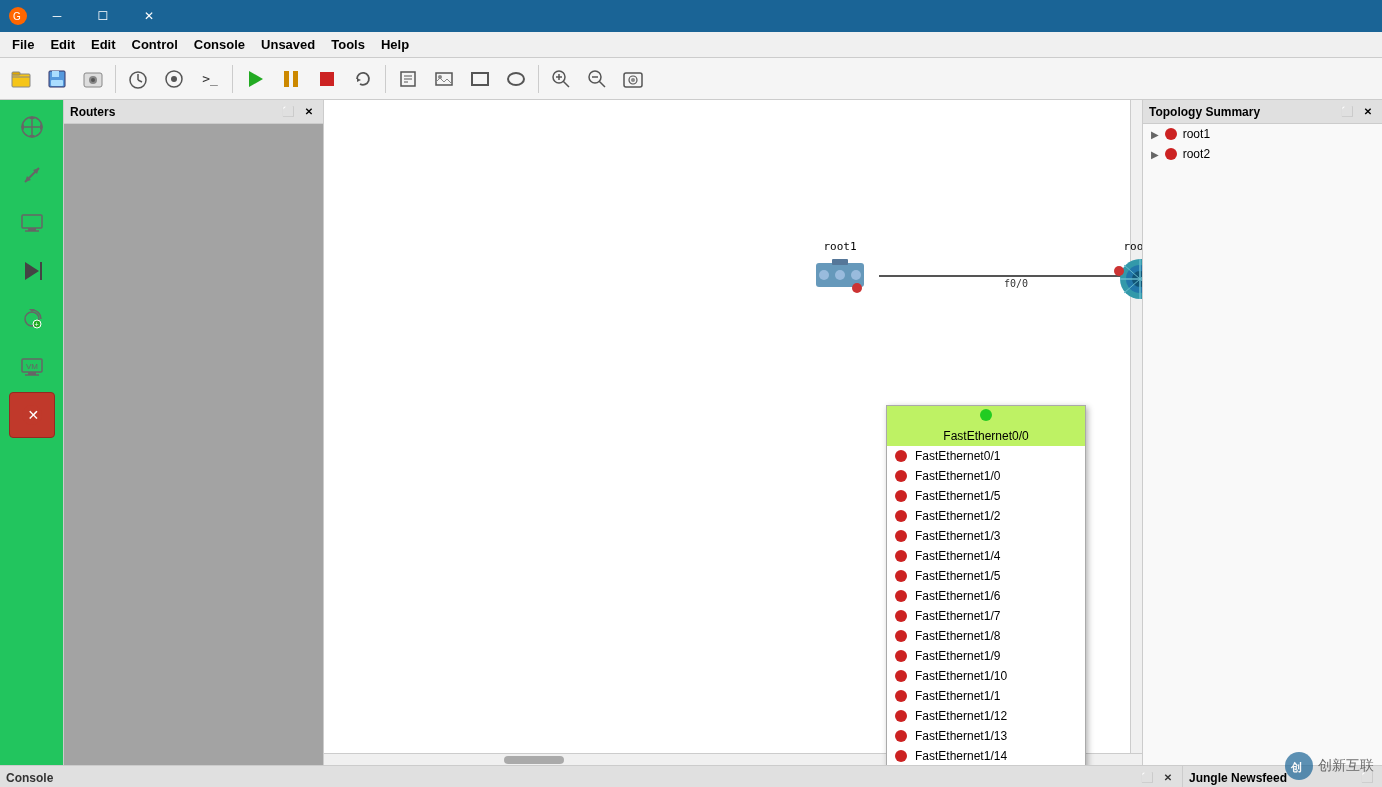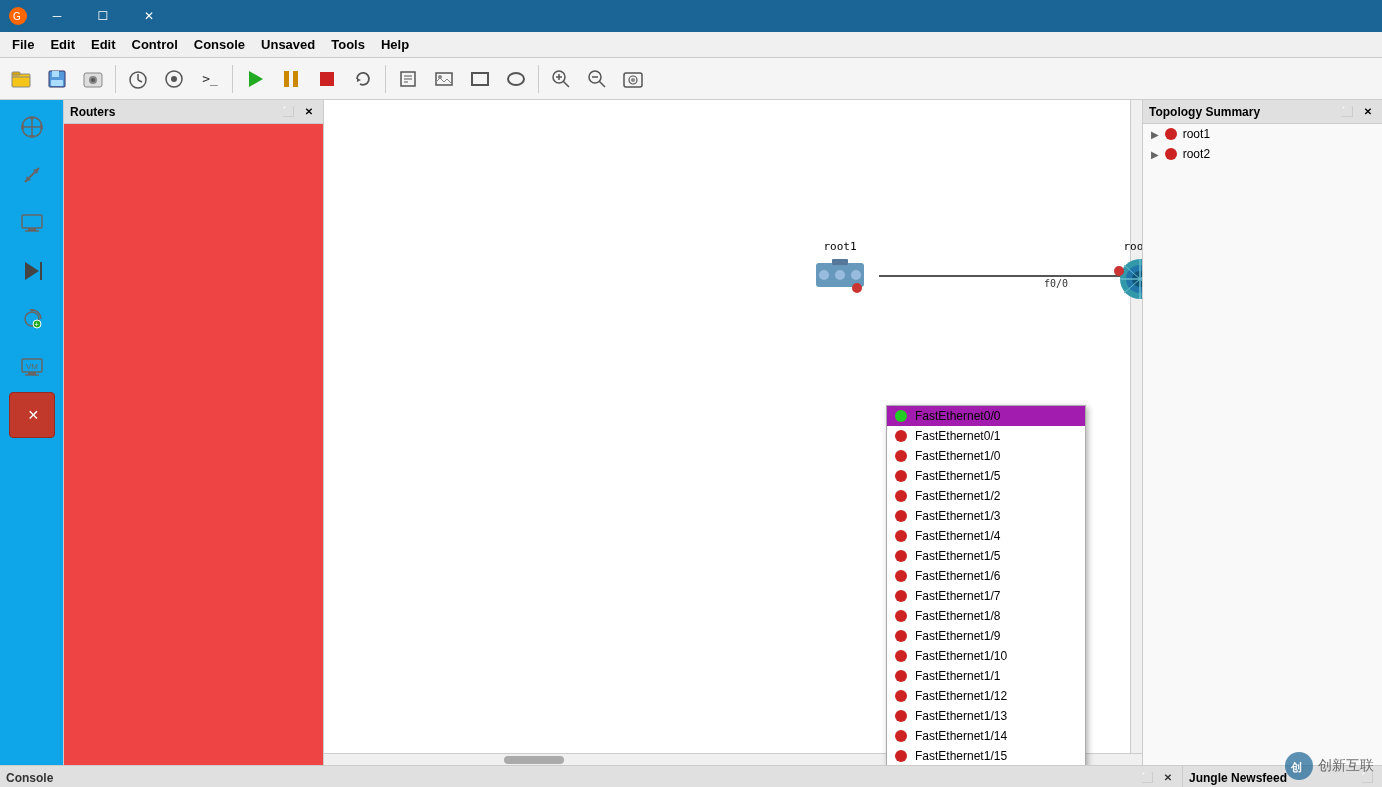--- a/index.html
+++ b/index.html
@@ -45,32 +45,32 @@
     .tb-btn.green { color: #22aa22; }
     .tb-btn.red { color: #cc2222; }
 
     
     #main-layout {
       display: flex; width: 100%; height: calc(787px - 32px - 26px - 42px - 22px);
     }
 
     
     #left-sidebar {
-      width: 64px; background: #0ea5e9; border-right: 1px solid #ccc;
+      width: 64px; background: #22c55e; border-right: 1px solid #ccc;
       display: flex; flex-direction: column; align-items: center; padding-top: 4px; gap: 2px;
     }
     .sidebar-btn {
       width: 46px; height: 46px; display: flex; align-items: center; justify-content: center;
       cursor: pointer; border: 1px solid transparent; border-radius: 4px; font-size: 20px; color: #444;
     }
     .sidebar-btn.active { background: #c0392b; color: white; border-color: #922b21; }
 
     
     #routers-panel {
-      width: 260px; background: #ef4444; border-right: 1px solid #ccc;
+      width: 260px; background: #a3a3a3; border-right: 1px solid #ccc;
       display: flex; flex-direction: column;
     }
     .panel-header {
       height: 24px; background: #e0e0e0; border-bottom: 1px solid #ccc;
       display: flex; align-items: center; justify-content: space-between; padding: 0 6px;
       font-size: 12px; font-weight: bold;
     }
     .panel-header-btns { display: flex; gap: 4px; }
     .panel-mini-btn { width: 16px; height: 16px; cursor: pointer; display: flex; align-items: center; justify-content: center; font-size: 10px; }
     .router-item {
@@ -107,21 +107,21 @@
 
     
     #interface-dropdown {
       position: absolute; background: white; border: 1px solid #aaa;
       box-shadow: 2px 2px 6px rgba(0,0,0,0.3);
       z-index: 100; width: 200px;
     }
     .iface-item {
       display: flex; align-items: center; padding: 3px 8px; cursor: pointer; gap: 8px; font-size: 12px;
     }
-    .iface-item:first-child { background: #a21caf; }
+    .iface-item:first-child { background: #bef264; flex-direction: column; }
     .iface-dot {
       width: 12px; height: 12px; border-radius: 50%; flex-shrink: 0;
     }
     .iface-dot.green { background: #22cc22; }
     .iface-dot.red { background: #cc2222; }
 
     
     #topology-panel {
       width: 240px; background: #f9f9f9; border-left: 1px solid #ccc;
       display: flex; flex-direction: column;
@@ -368,21 +368,21 @@
         <div class="panel-mini-btn">⬜</div>
         <div class="panel-mini-btn">✕</div>
       </div>
     </div>
   </div>
 
   <div id="canvas-area">
 
     <div style="position:absolute; top:175px; left:555px; width:250px; height:2px; background:#555; z-index:1;"></div>
 
-    <div style="position:absolute; top:178px; left:680px; font-size:10px; font-family:monospace; color:#333; z-index:2;margin-left:40px;">f0/0</div>
+    <div style="position:absolute; top:178px; left:680px; font-size:10px; font-family:monospace; color:#333; z-index:2;">f0/0</div>
 
     <div class="node" style="left:490px; top:140px; z-index:3;">
       <div class="node-label">root1</div>
       <svg width="52" height="40" viewBox="0 0 52 40">
         <rect x="2" y="8" width="48" height="24" rx="3" fill="#6699bb"></rect>
         <circle cx="10" cy="20" r="5" fill="#99bbdd"></circle>
         <circle cx="26" cy="20" r="5" fill="#99bbdd"></circle>
         <circle cx="42" cy="20" r="5" fill="#99bbdd"></circle>
         <rect x="18" y="4" width="16" height="6" rx="1" fill="#557799"></rect>
       </svg>

